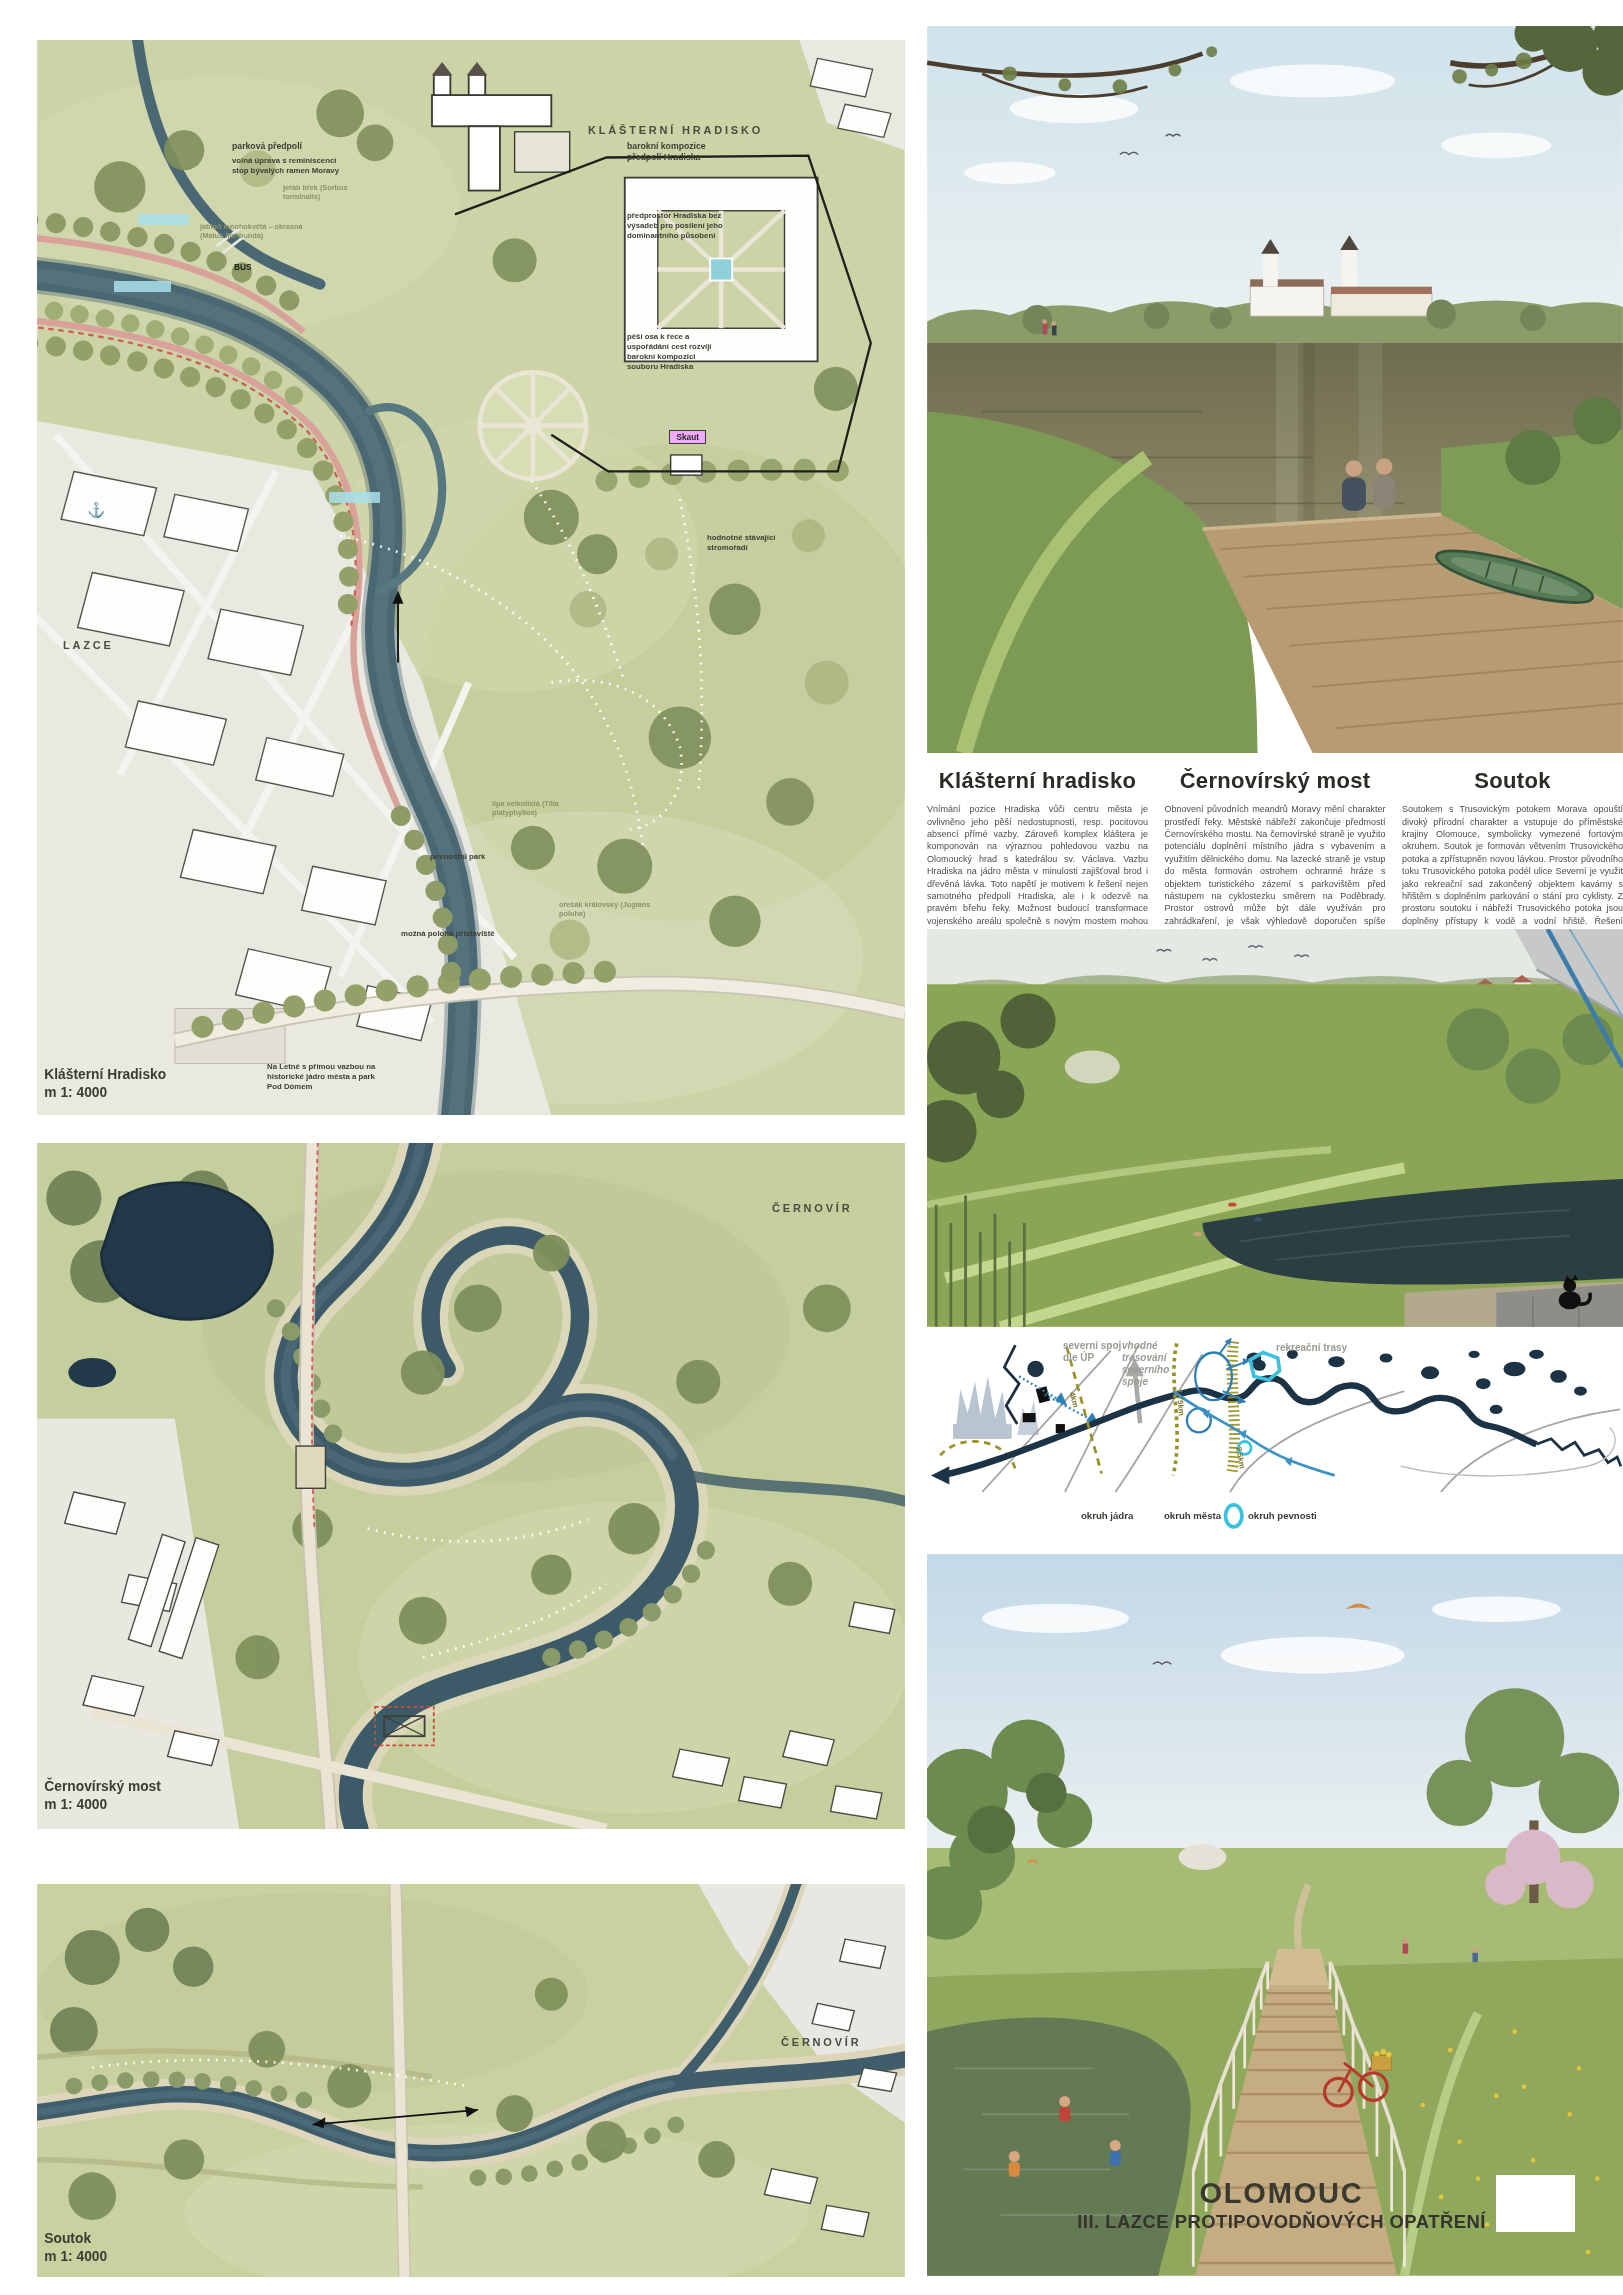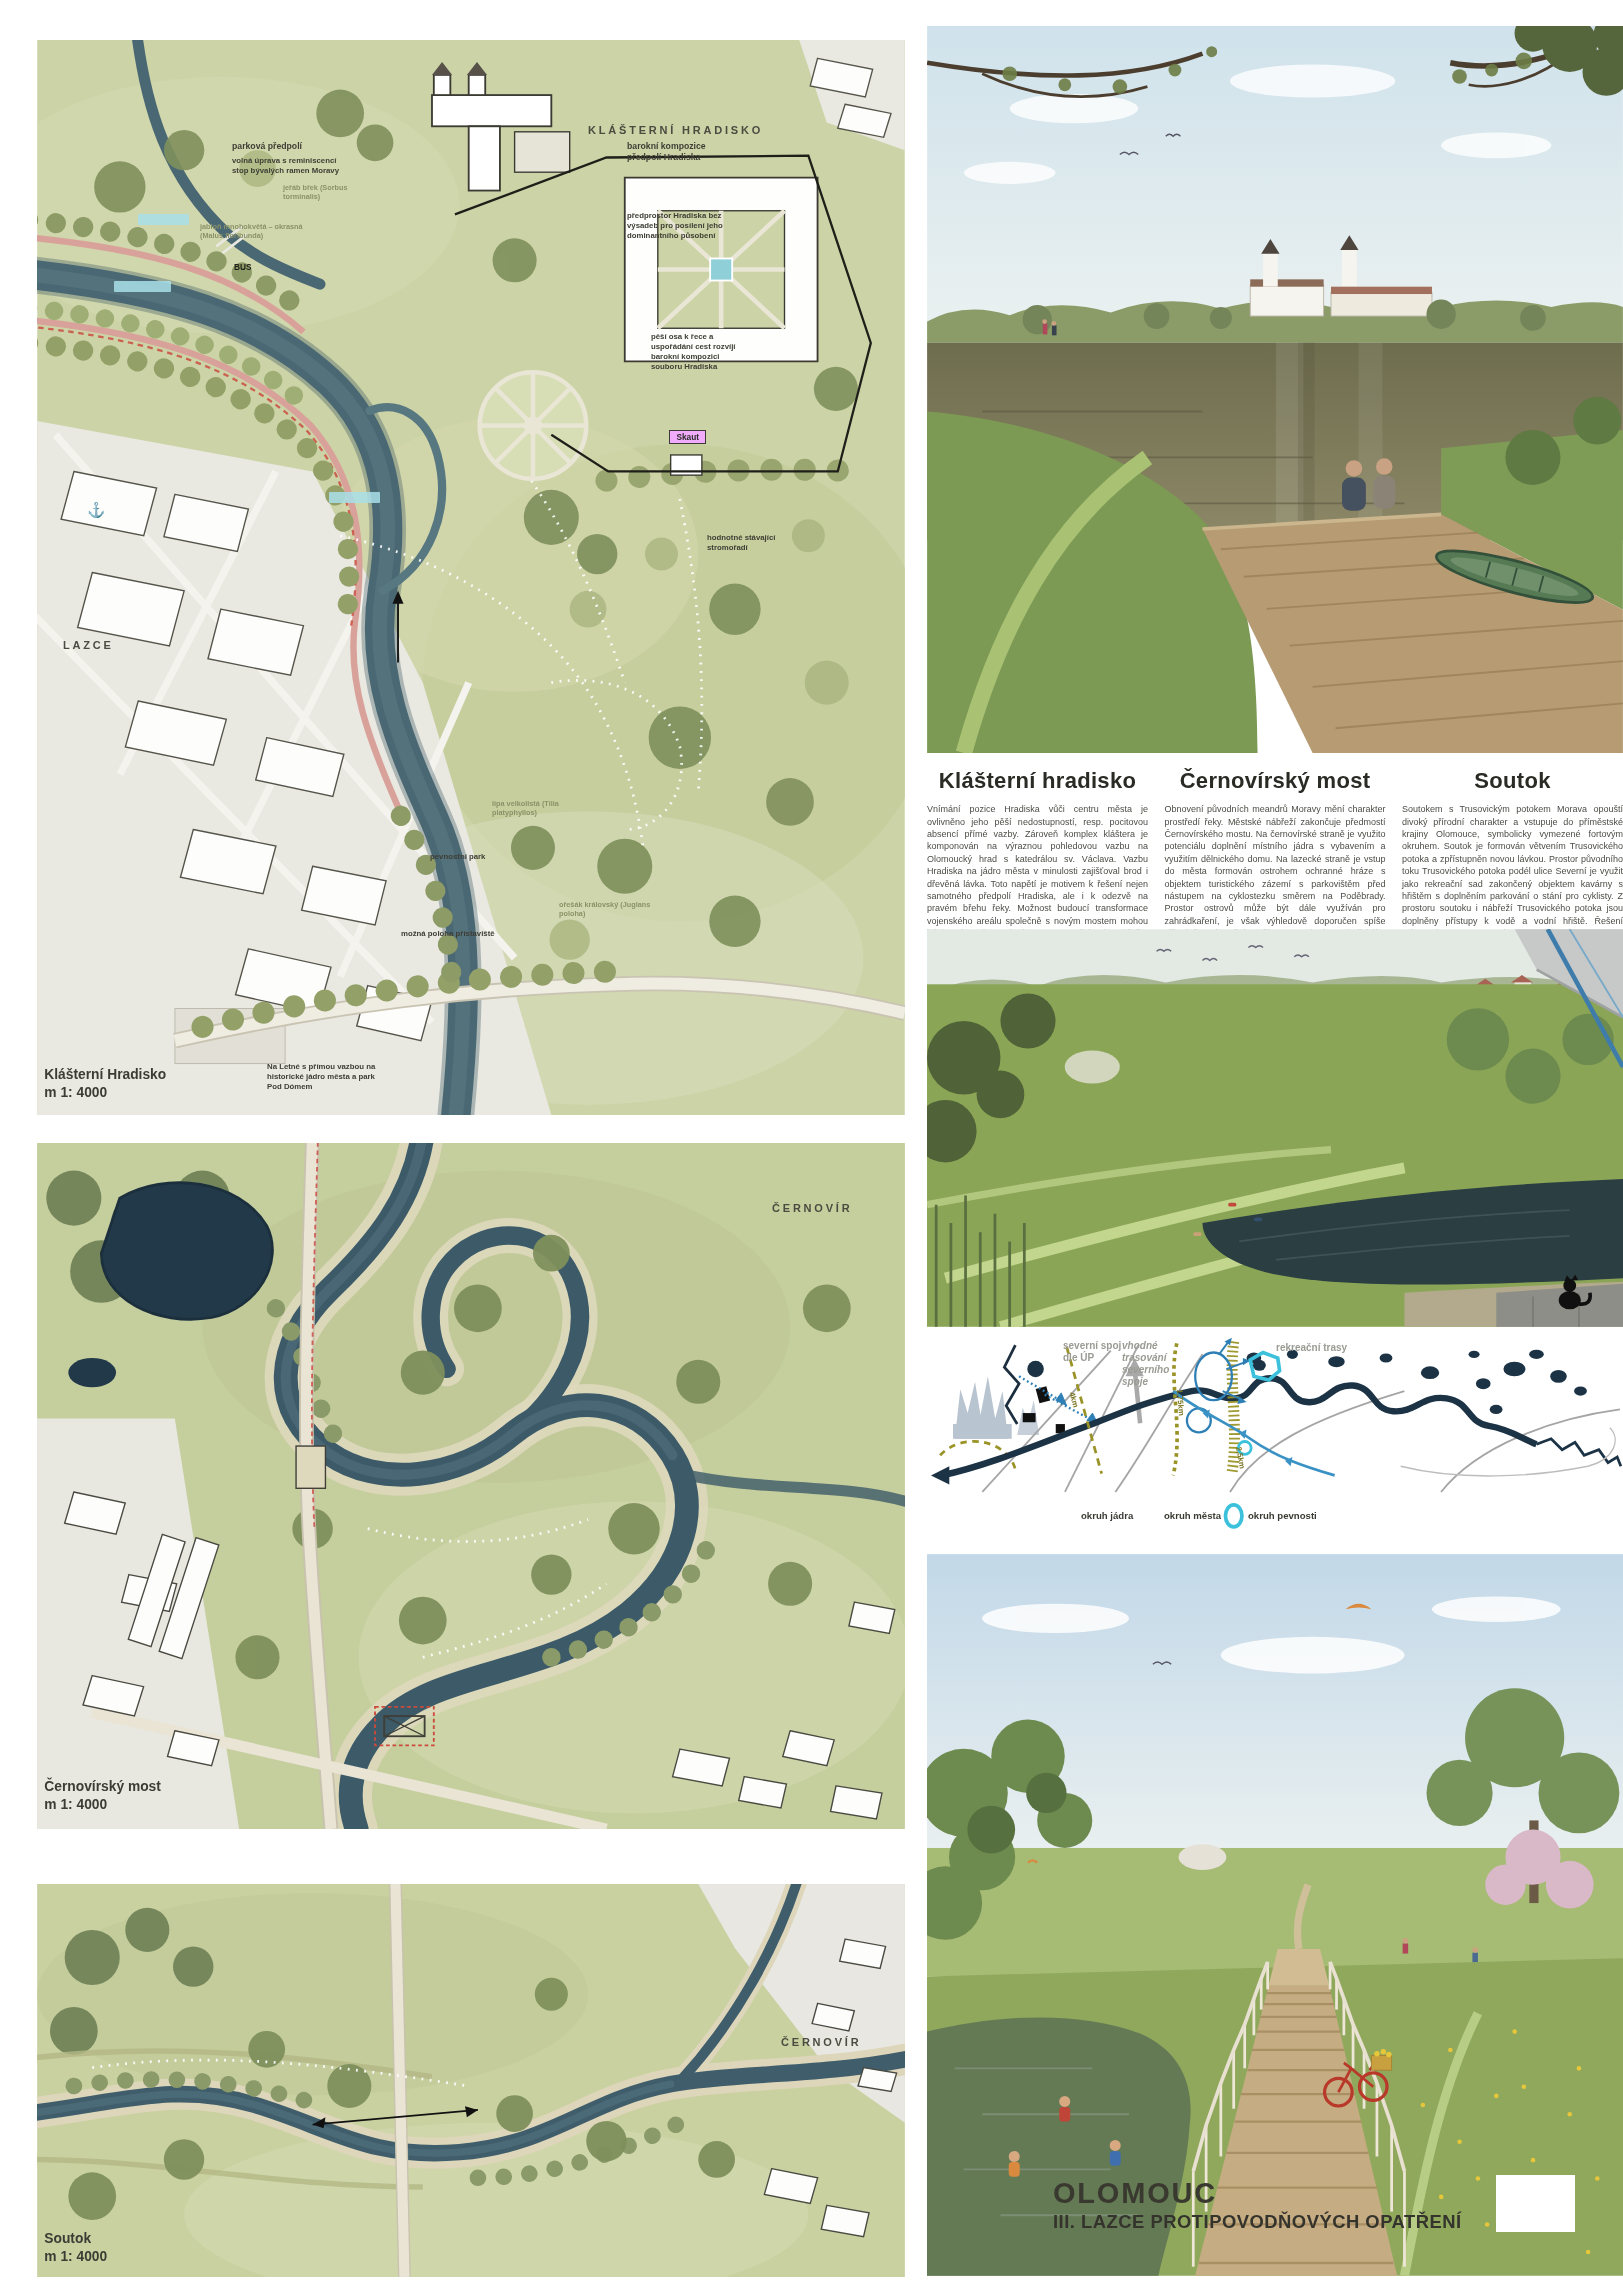--- a/index.html
+++ b/index.html
@@ -35,21 +35,21 @@
   .article h2{margin:0 0 9.2px;text-align:center;font-size:22px;font-weight:800;
               letter-spacing:0.3px;color:#2b2b25;}
   .article p{margin:0;font-size:9px;line-height:1.38;text-align:justify;color:#4c4c46;}
 
   
   .dlbl{font-size:10px;font-weight:bold;color:#9b9b94;line-height:1.2;}
   .dkm{font-size:7.8px;font-weight:bold;color:#7a7422;transform-origin:left top;}
   .dleg{font-size:9.6px;font-weight:bold;color:#3a3a34;}
 
   
-  .title-block{position:absolute;left:126px;top:624px;width:421px;text-align:left;}
+  .title-block{position:absolute;left:144px;top:624px;width:421px;text-align:center;}
   .r3-city{font-size:29px;font-weight:800;letter-spacing:1.8px;color:#3a392f;line-height:1.05;}
   .r3-sub{font-size:18.4px;font-weight:800;letter-spacing:0.5px;color:#34332c;margin-top:2.8px;}
   .logo-box{position:absolute;left:569px;top:621px;width:79px;height:57px;background:#ffffff;}
 </style>
 </head>
 <body>
 
 <div class="poster">
 
   <figure class="map1">
@@ -179,21 +179,21 @@
       </g>
     </svg>
 
     <div class="ov area-label" style="left:551px;top:84px;">KLÁŠTERNÍ HRADISKO</div>
     <div class="ov area-label" style="left:26px;top:599px;">LAZCE</div>
 
     <div class="ov anno anno-head" style="left:195px;top:101px;">parková předpolí</div>
     <div class="ov anno" style="left:195px;top:116px;width:121px;">volná úprava s reminiscencí stop bývalých ramen Moravy</div>
     <div class="ov anno anno-head" style="left:590px;top:101px;width:114px;">barokní kompozice předpolí Hradiska</div>
     <div class="ov anno" style="left:590px;top:171px;width:96px;">předprostor Hradiska bez výsadeb pro posílení jeho dominantního působení</div>
-    <div class="ov anno" style="left:590px;top:292px;width:99px;padding-left:24px;">pěší osa k řece a uspořádání cest rozvíjí barokní kompozici souboru Hradiska</div>
+    <div class="ov anno" style="left:590px;top:292px;width:99px;">pěší osa k řece a uspořádání cest rozvíjí barokní kompozici souboru Hradiska</div>
     <div class="ov anno" style="left:670px;top:493px;width:96px;">hodnotné stávající stromořadí</div>
     <div class="ov anno" style="left:393px;top:812px;width:83px;">pevnostní park</div>
     <div class="ov anno" style="left:364px;top:889px;width:110px;">možná poloha přístaviště</div>
     <div class="ov anno" style="left:230px;top:996px;width:119px;margin-top:26px;">Na Letné s přímou vazbou na historické jádro města a park Pod Dómem</div>
     <div class="ov chip-skaut" style="left:632px;top:390px;">Skaut</div>
     <div class="ov chip-bus" style="left:197px;top:222px;">BUS</div>
 
     <div class="ov tree" style="left:455px;top:759px;">lípa velkolistá (Tilia platyphyllos)</div>
     <div class="ov tree" style="left:246px;top:143px;">jeřáb břek (Sorbus torminalis)</div>
     <div class="ov tree" style="left:163px;top:182px;width:110px;">jabloň mnohokvětá – okrasná (Malus floribunda)</div>

